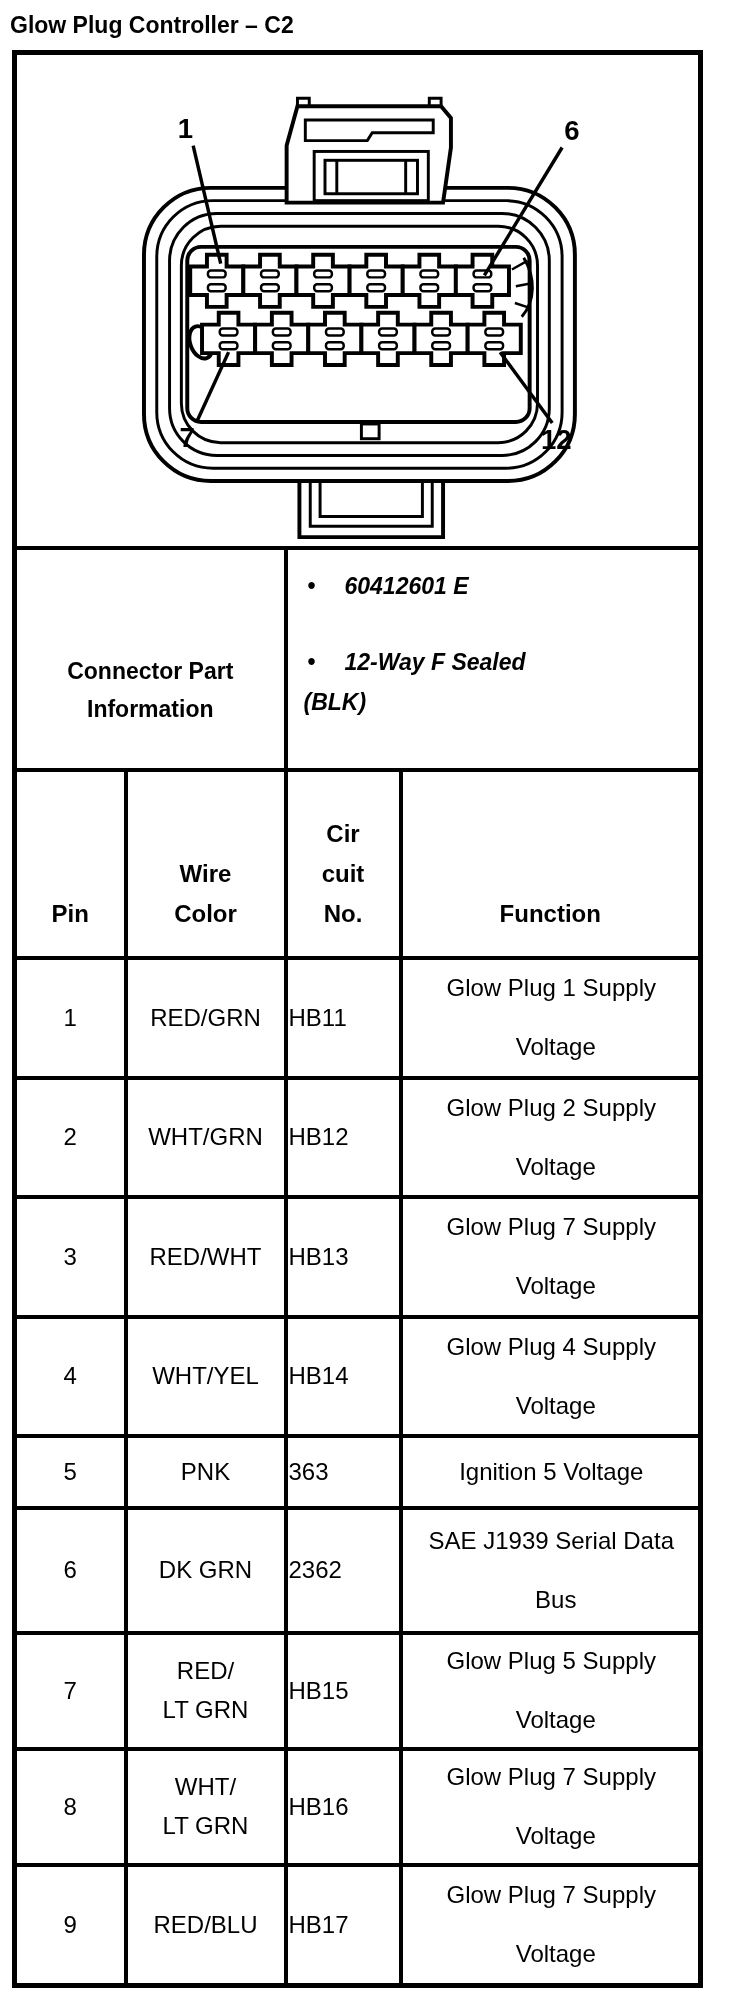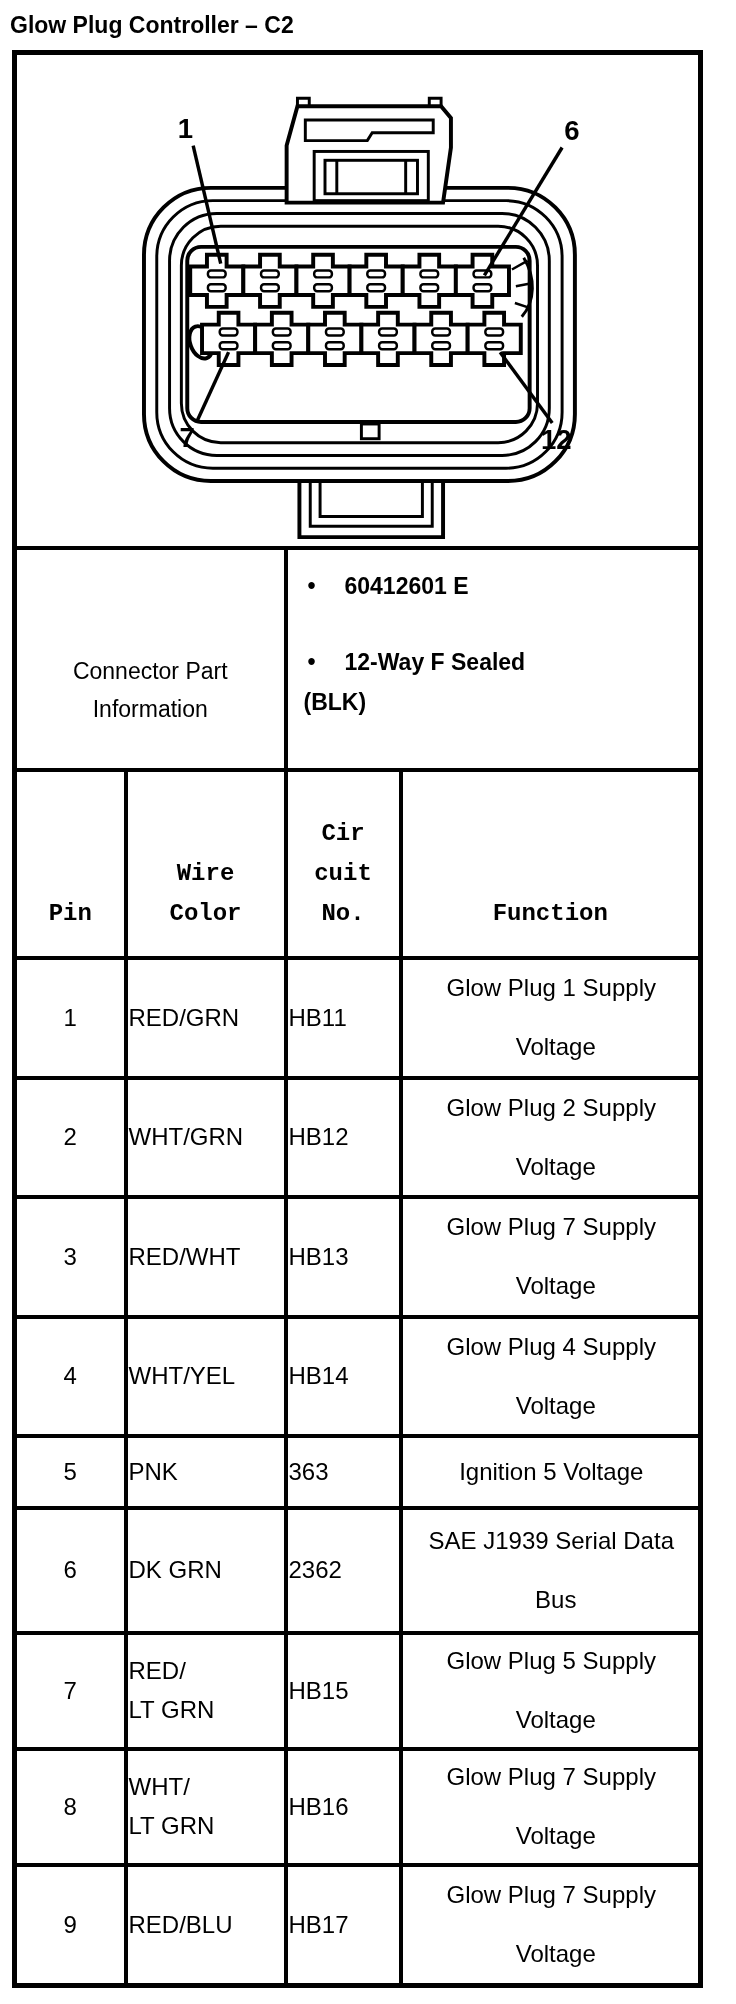--- a/index.html
+++ b/index.html
@@ -18,39 +18,39 @@
     border:5px solid #000;
   }
   table.main td, table.main th { border:4px solid #000; overflow:hidden; }
   col.c-pin{width:111px;} col.c-wire{width:160px;} col.c-cir{width:115px;} col.c-fn{width:300px;}
 
   td.diagram-cell { padding:0; }
   td.diagram-cell svg { display:block; }
 
   td.pi-label {
     vertical-align:bottom; text-align:center;
-    font-weight:normal; font-size:23px; line-height:38px;
+    font-weight:bold; font-size:23px; line-height:38px;
     padding:0 12px 40px 12px;
   }
   td.pi-bullets {
     vertical-align:top; font-weight:bold; font-size:23px;
     padding:16px 6px 0 16px;
   }
   .bullet-line { line-height:40px; margin-bottom:36px; }
   .dot { display:inline-block; width:37px; padding-left:4px; }
-  .bullet-text { white-space:pre-line; }
+  .bullet-text { white-space:pre-line;font-style:italic; }
 
   th.hdr {
     vertical-align:bottom; text-align:center;
     font-size:24px; font-weight:bold; line-height:40px;
-    padding:0 2px 22px 2px; white-space:pre-line;font-family:Liberation Mono, monospace;
+    padding:0 2px 22px 2px; white-space:pre-line;
   }
 
   td.pin { text-align:center; font-size:24px; vertical-align:middle; }
-  td.wire { text-align:left; font-size:24px; vertical-align:middle; }
+  td.wire { text-align:center; font-size:24px; vertical-align:middle; }
   td.cir { text-align:left; font-size:24px; vertical-align:middle; padding-right:2px; }
   td.fn  { text-align:center;  font-size:24px; vertical-align:middle; padding:0 2px 0 4px; }
   .w1,.w2,.l1,.l2 { display:block; line-height:28px; }
   .w2 { margin-top:11px; }
   .l2 { margin-top:31px; padding-left:9px; }
   .w2:empty, .l2:empty { display:none; }
 
   .callout-num { font-size:28px; font-weight:bold; fill:#000; }
 </style>
 </head>

